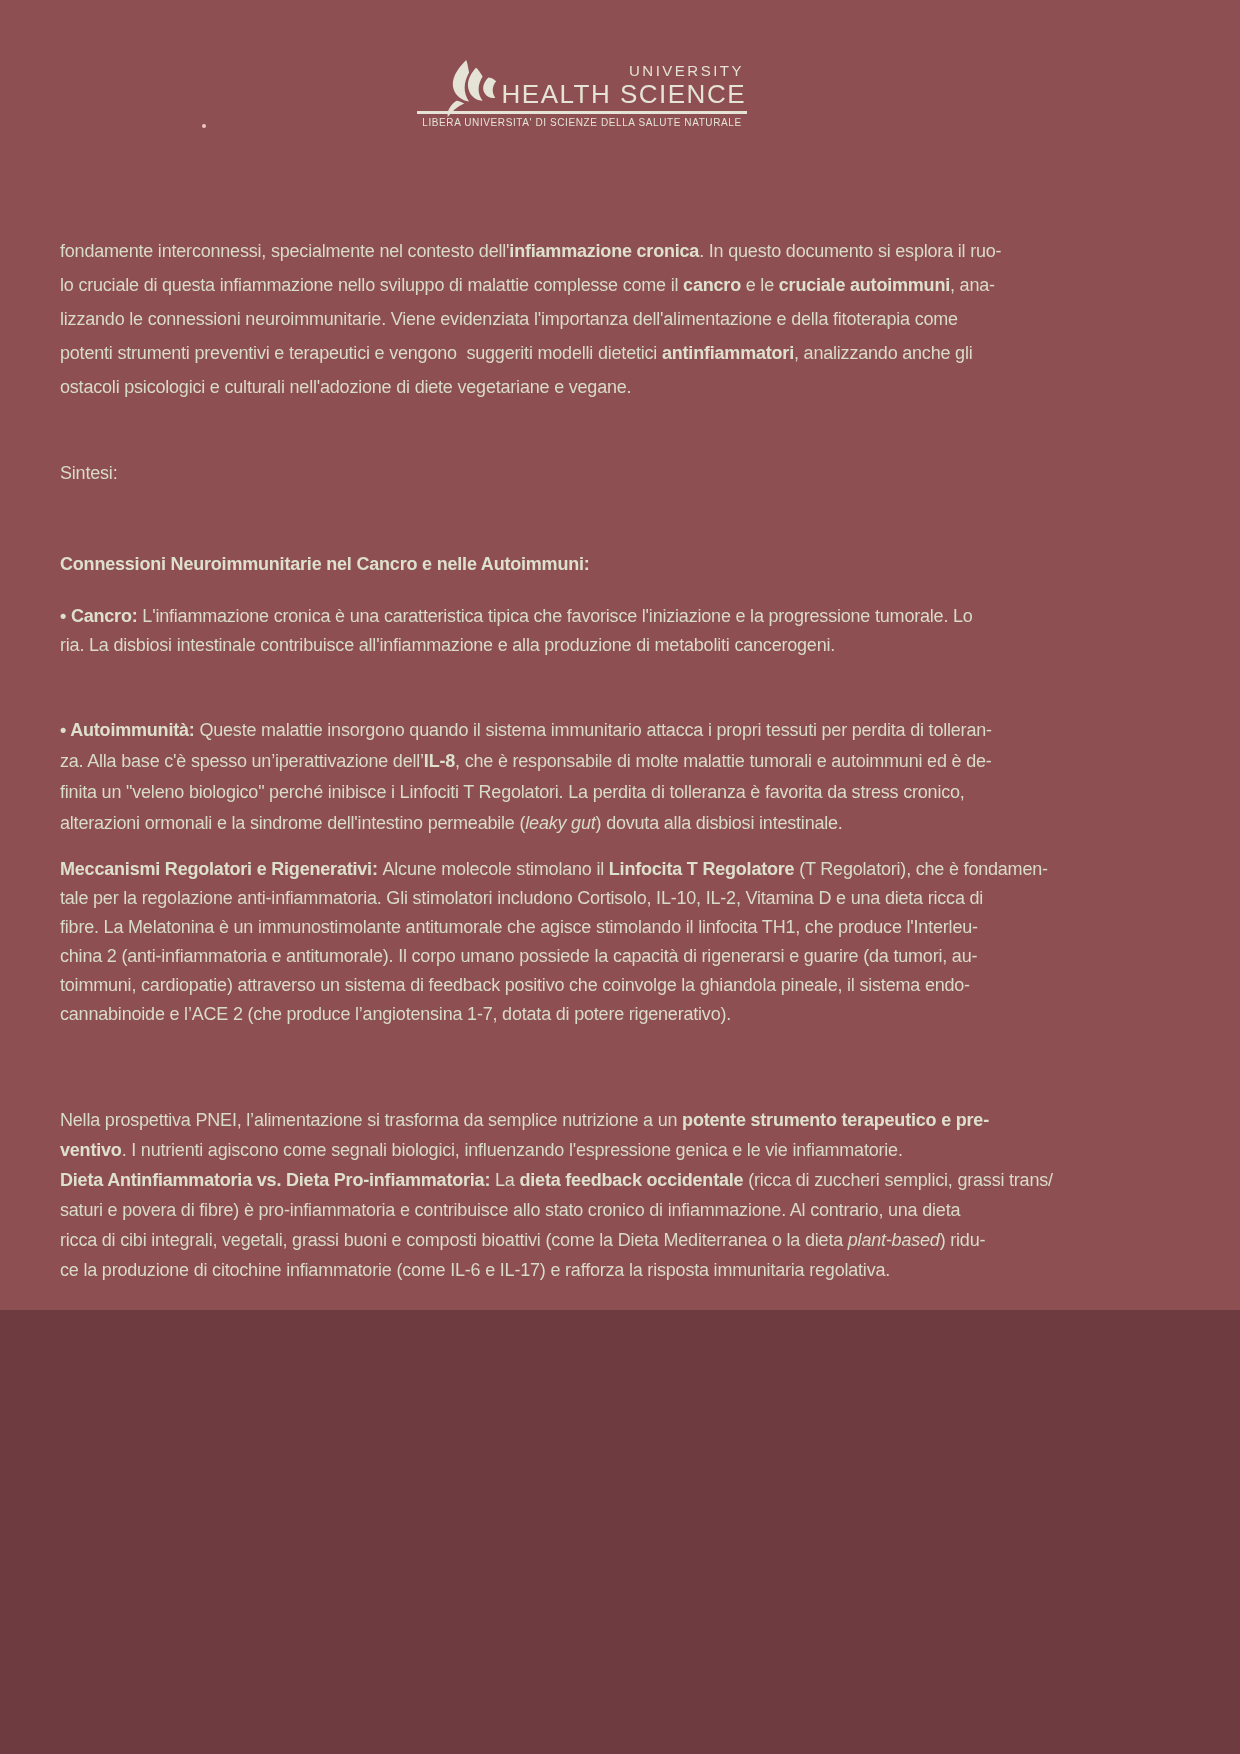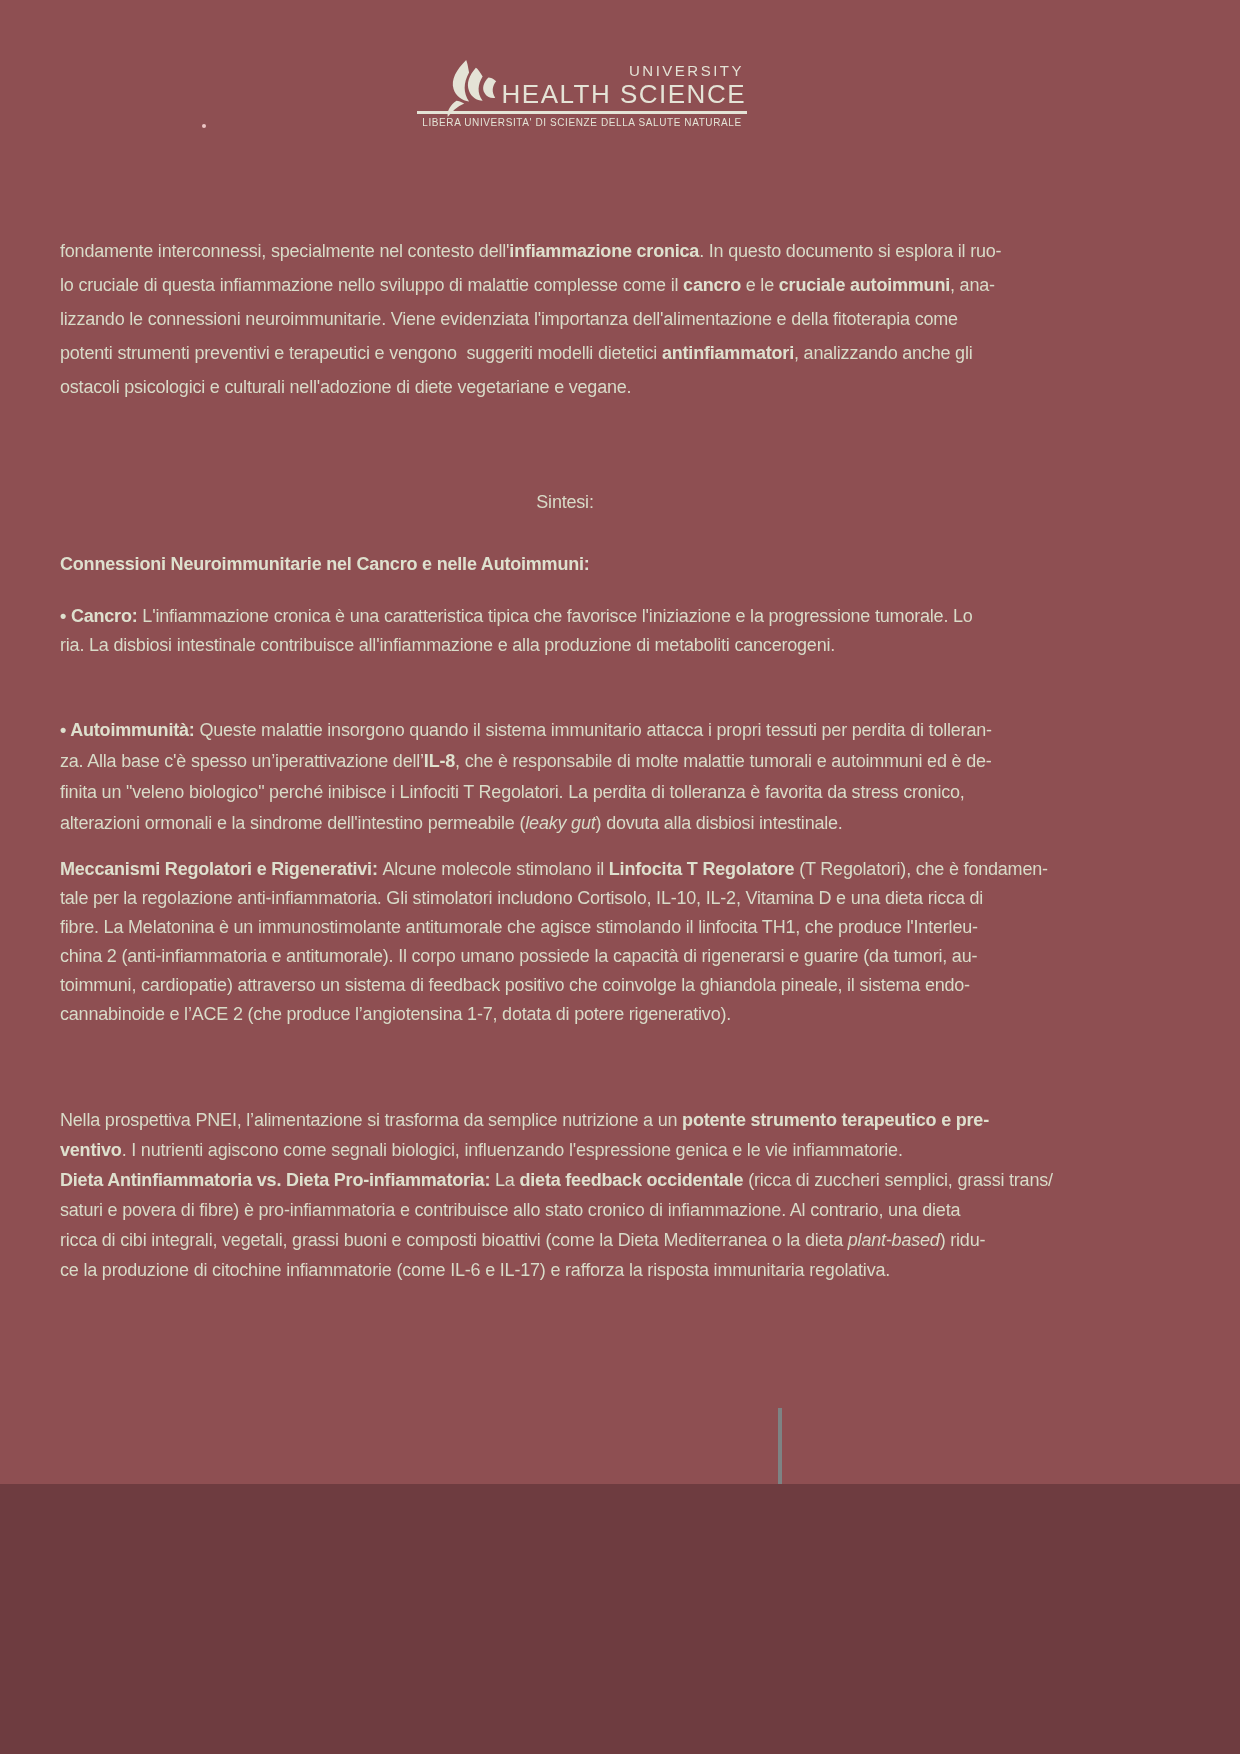--- a/index.html
+++ b/index.html
@@ -1,18 +1,18 @@
 <!DOCTYPE html>
 <html><head>
 <meta charset="utf-8">
 <style>
   html,body{margin:0;padding:0;background:#6e3c40;}
   .page{
     position:relative;
-    width:1240px;height:1484px;
+    width:1240px;height:1310px;
     background:#8e4f52;
     overflow:hidden;
     font-family:"Liberation Sans", sans-serif;
   }
   
   .logo-university{
     position:absolute;top:62px;right:496px;
     font-size:15px;letter-spacing:2.5px;
     color:#e4e3d6;white-space:nowrap;
   }
@@ -39,21 +39,21 @@
   
   .para{
     position:absolute;left:60px;width:1010px;
     color:#d8dbc8;font-size:18px;line-height:31px;
     letter-spacing:-0.2px;
   }
   .para .line{white-space:pre;}
   .para .b{font-weight:700;color:#dee0ce;}
   .para .i{font-style:italic;}
   .p-intro{top:234px;line-height:34px;}
-  .p-sintesi{top:487px;text-align:center;}
+  .p-sintesi{top:458px;}
   .p-connessioni{top:549px;}
   .p-cancro{top:602px;line-height:29px;}
   .p-autoimmunita{top:715px;}
   .p-meccanismi{top:855px;line-height:29px;}
   .p-dieta{top:1105px;line-height:30px;}
   
   .hline{
     position:absolute;left:500px;top:1533px;
     width:365px;height:4px;background:#7d8384;
   }

